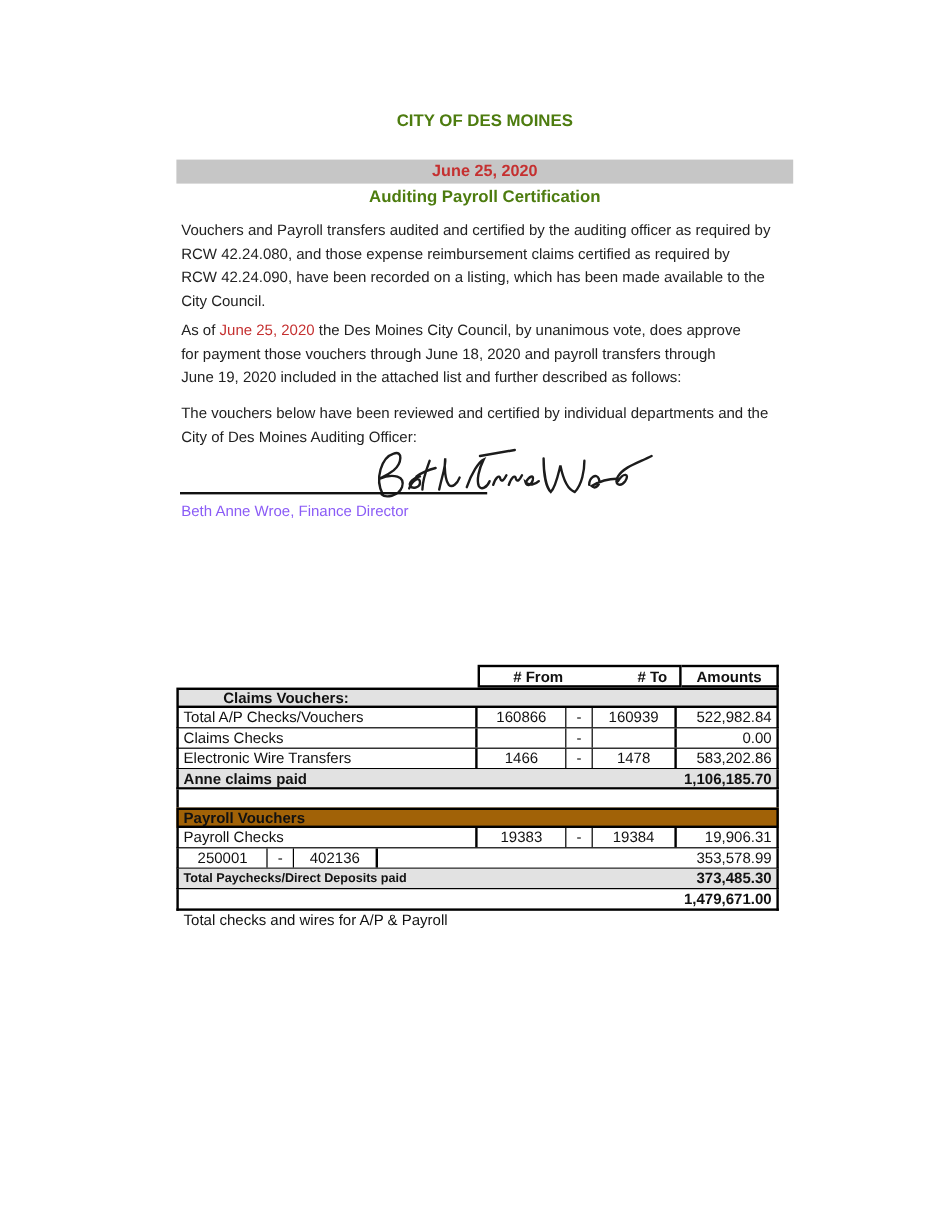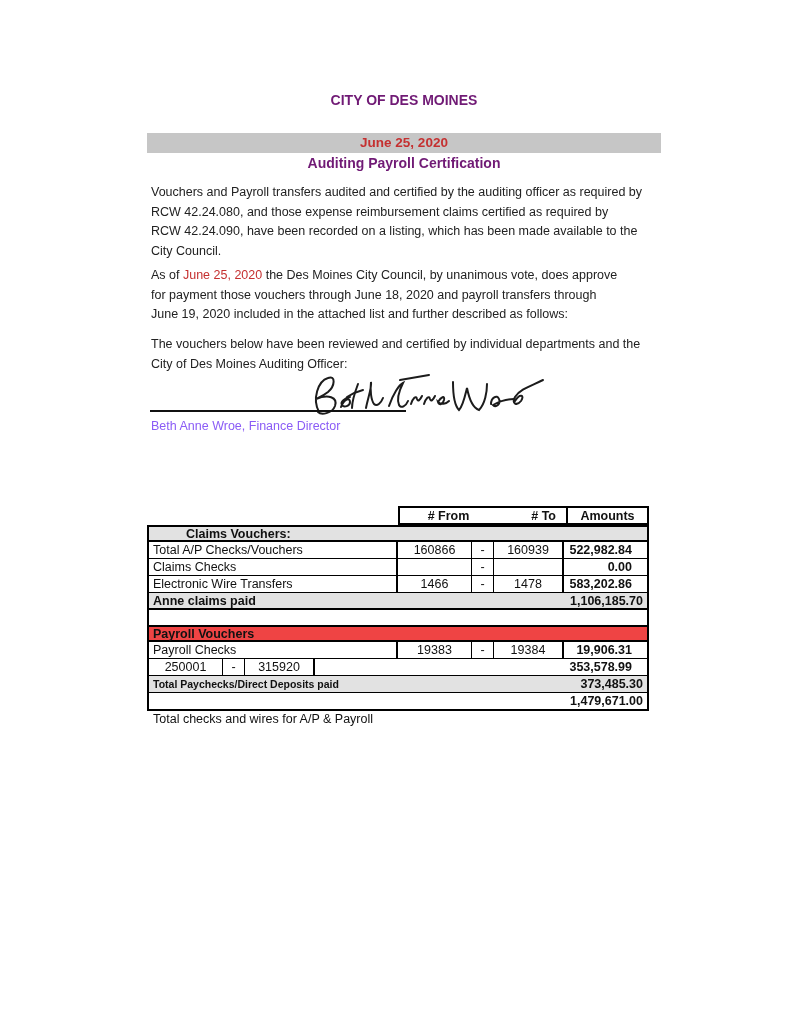--- a/index.html
+++ b/index.html
@@ -1,63 +1,63 @@
 <!DOCTYPE html>
 <html><head>
 <meta charset="utf-8">
 <style>
   html,body{margin:0;padding:0;background:#ffffff;}
   .page{
     position:relative;width:791px;height:1024px;background:#ffffff;
     font-family:"Liberation Sans","DejaVu Sans",sans-serif;color:#1a1a1a;overflow:hidden;
   }
   .content{position:absolute;left:147px;top:0;width:514px;}
-  .title{position:absolute;width:514px;text-align:center;font-weight:bold;font-size:14px;color:#701a75;}
+  .title{position:absolute;width:514px;text-align:center;font-weight:bold;font-size:14px;color:#4d7c0f;}
   .t1{top:92px;}
   .t2{top:114px;margin-top:20px;}
   .t3{top:155px;}
   .banner{
     position:absolute;top:133px;left:0;width:514px;height:20px;background:#c6c6c6;
     text-align:center;font-weight:bold;font-size:13.5px;color:#c53030;line-height:20px;
   }
   .para{
     position:absolute;left:4px;width:505px;font-size:12.5px;line-height:19.5px;color:#222;
     white-space:pre-line;
   }
   .p1{top:183px;}
   .p2{top:266px;}
   .p3{top:335px;}
   .red{color:#c53030;}
   .sig-svg{position:absolute;left:160px;top:372px;}
   .sig-line{position:absolute;left:3px;top:410px;width:256px;height:2px;background:#111;}
   .sig-name{position:absolute;left:4px;top:419px;font-size:12.5px;color:#8b5cf6;}
 
   
-  .vtable{position:absolute;left:147px;top:506px;width:502px;font-size:12.5px;color:#111;}
+  .vtable{position:absolute;left:147px;top:554px;width:502px;font-size:12.5px;color:#111;}
   .row{display:flex;align-items:center;box-sizing:border-box;width:502px;}
   .cell{box-sizing:border-box;height:100%;display:flex;align-items:center;}
 
   .header-row{height:19px;}
   .desc-h{width:251px;}
   .fromto-h{width:170px;border:2px solid #000;font-weight:bold;justify-content:space-between;
             padding:0 10px 0 0;}
   .fromto-h .fh{width:97px;text-align:center;}
   .amt-h{width:81px;border:2px solid #000;border-left:none;font-weight:bold;justify-content:center;}
 
   .body-row{border-left:2px solid #000;border-right:2px solid #000;border-bottom:1px solid #000;}
   .section-row{height:17px;font-weight:bold;padding-left:4px;border-top:2px solid #000;
                border-bottom:2px solid #000;}
   .gray{background:#e2e2e2;padding-left:37px;}
-  .blue{background:#ef4444;}
+  .blue{background:#a16207;}
   .data-row{height:17px;}
   .c-desc{width:249px;padding-left:4px;border-right:2px solid #000;}
   .c-from{width:74px;justify-content:center;border-right:1px solid #000;}
   .c-dash{width:22px;justify-content:center;border-right:1px solid #000;}
   .c-to{width:70px;justify-content:center;border-right:2px solid #000;}
-  .c-amt{flex:1;justify-content:flex-end;padding-right:15px;font-weight:bold;}
+  .c-amt{flex:1;justify-content:flex-end;padding-right:4px;}
   .total-row{height:17px;padding:0 4px;justify-content:space-between;font-weight:bold;}
   .total-row .amt{font-weight:bold;}
   .gap-row{height:15px;border-left:2px solid #000;border-right:2px solid #000;background:#fff;}
   .small-label{font-size:10.5px;}
   .grand-row{height:18px;border-bottom:2px solid #000;}
   .grand-row .lbl{font-weight:normal;margin-top:36px;}
 </style>
 </head>
 <body>
 
@@ -151,21 +151,21 @@
       <div class="cell c-desc">Payroll Checks</div>
       <div class="cell c-from">19383</div>
       <div class="cell c-dash">-</div>
       <div class="cell c-to">19384</div>
       <div class="cell c-amt">19,906.31</div>
     </div>
 
     <div class="row body-row data-row">
       <div class="cell c-from">250001</div>
       <div class="cell c-dash">-</div>
-      <div class="cell c-to">315920</div>
+      <div class="cell c-to">402136</div>
       <div class="cell c-amt">353,578.99</div>
     </div>
 
     <div class="row body-row total-row gray">
       <span class="lbl small-label">Total Paychecks/Direct Deposits paid</span>
       <span class="amt">373,485.30</span>
     </div>
 
     <div class="row body-row total-row grand-row">
       <span class="lbl">Total checks and wires for A/P &amp; Payroll</span>

